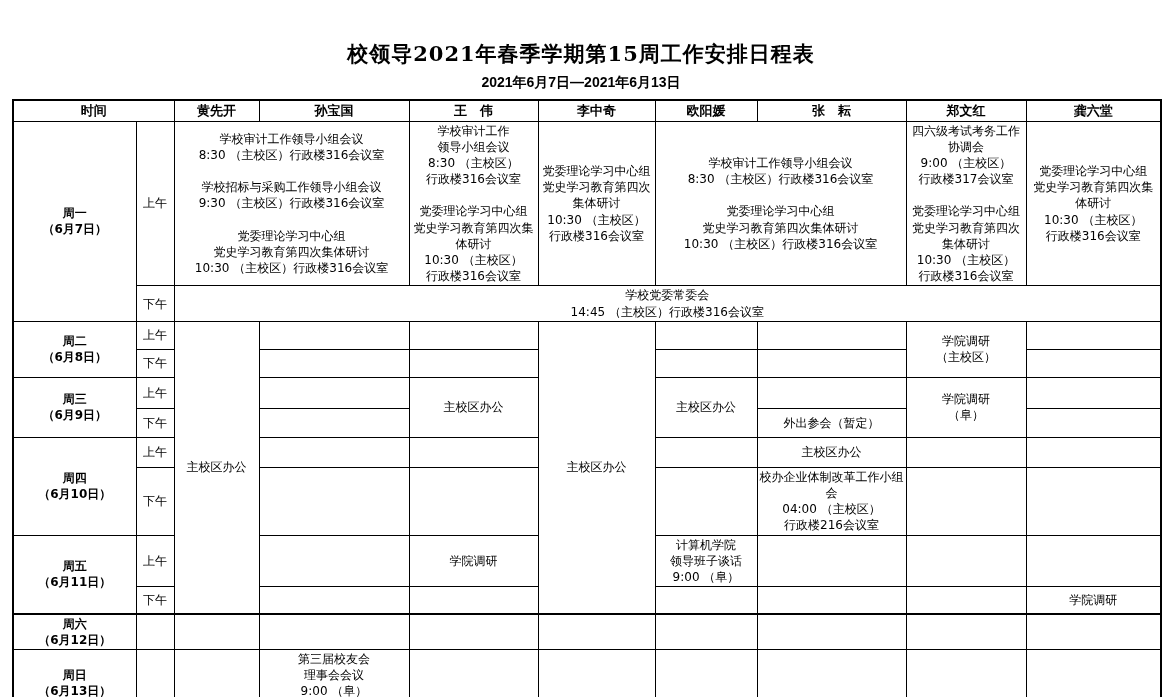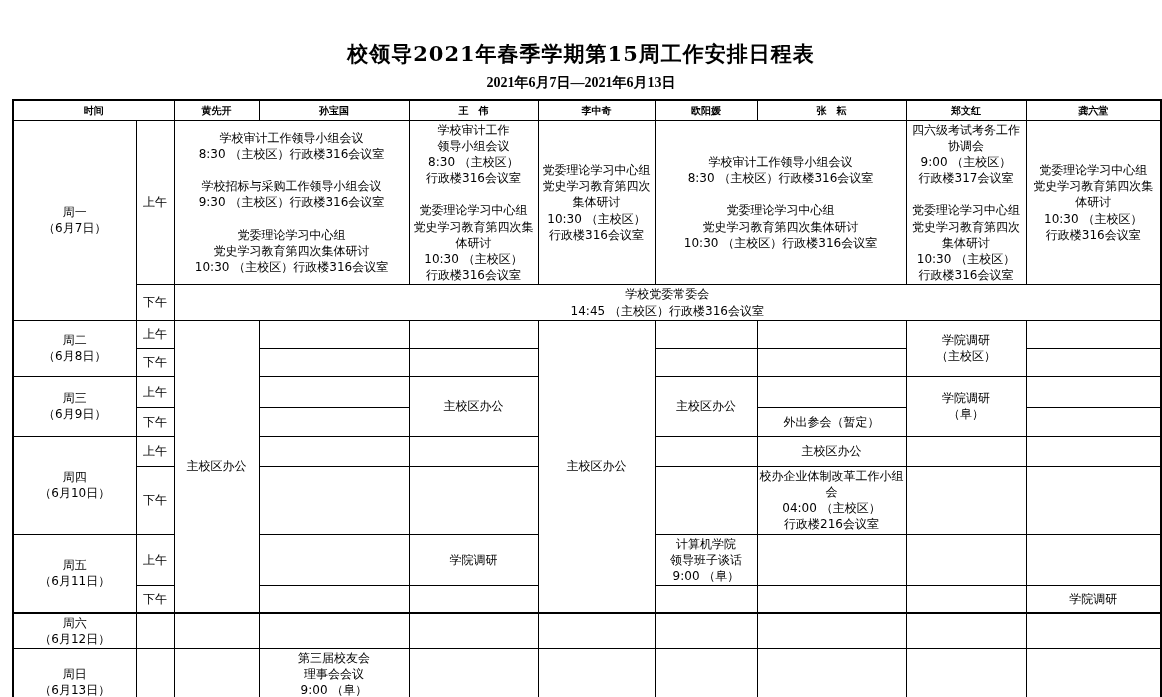--- a/index.html
+++ b/index.html
@@ -1,22 +1,22 @@
 <!DOCTYPE html>
 <html><head>
 <meta charset="utf-8">
 <style>
   html,body { margin:0; padding:0; background:#fff; }
   body { width:1162px; height:697px; color:#000; font-family:"DejaVu Sans", sans-serif; }
   .title { text-align:center; font-family:"DejaVu Serif", serif; font-weight:bold; font-size:21px; margin:40px 0 6px 0; letter-spacing:1px; }
-  .subtitle { text-align:center; font-family:Liberation Serif, serif; font-weight:bold; font-size:14px; margin:0 0 7px 0; }
+  .subtitle { text-align:center; font-family:Liberation Sans, sans-serif; font-weight:bold; font-size:14px; margin:0 0 7px 0; }
   table.sched { border-collapse:collapse; table-layout:fixed; width:1148px; margin-left:12px; border:2px solid #000; }
   .sched td, .sched th { border:1px solid #000; text-align:center; vertical-align:middle; font-size:12px; line-height:1.35; white-space:pre-line; padding:1px 2px; word-break:break-all; }
-  .sched th { font-weight:bold; font-size:10px; white-space:nowrap; }
-  .day { font-weight:normal; }
+  .sched th { font-weight:bold; font-size:13px; white-space:nowrap; }
+  .day { font-weight:bold; }
   tr.thick-top td { border-top:2px solid #000;text-align:center; }
   tr.r-head  { height:20px; }
   tr.r-monam { height:150px; }
   tr.r-monpm { height:30px; }
   tr.r-tueam { height:28px; }
   tr.r-tuepm { height:28px; }
   tr.r-wedam { height:31px; }
   tr.r-wedpm { height:29px; }
   tr.r-thuam { height:30px; }
   tr.r-thupm { height:61px; }

